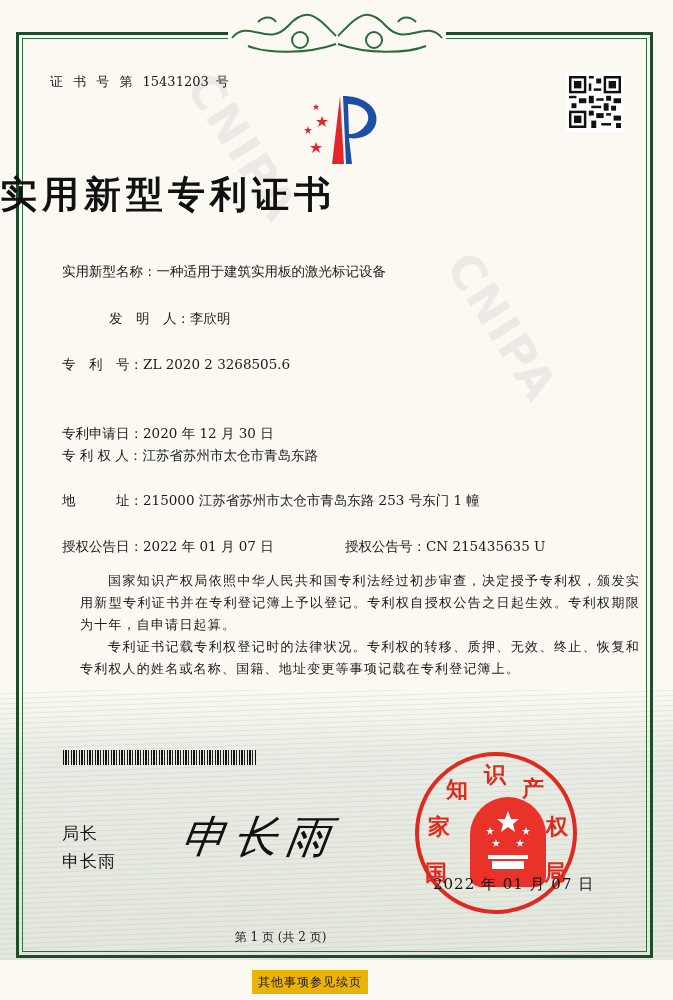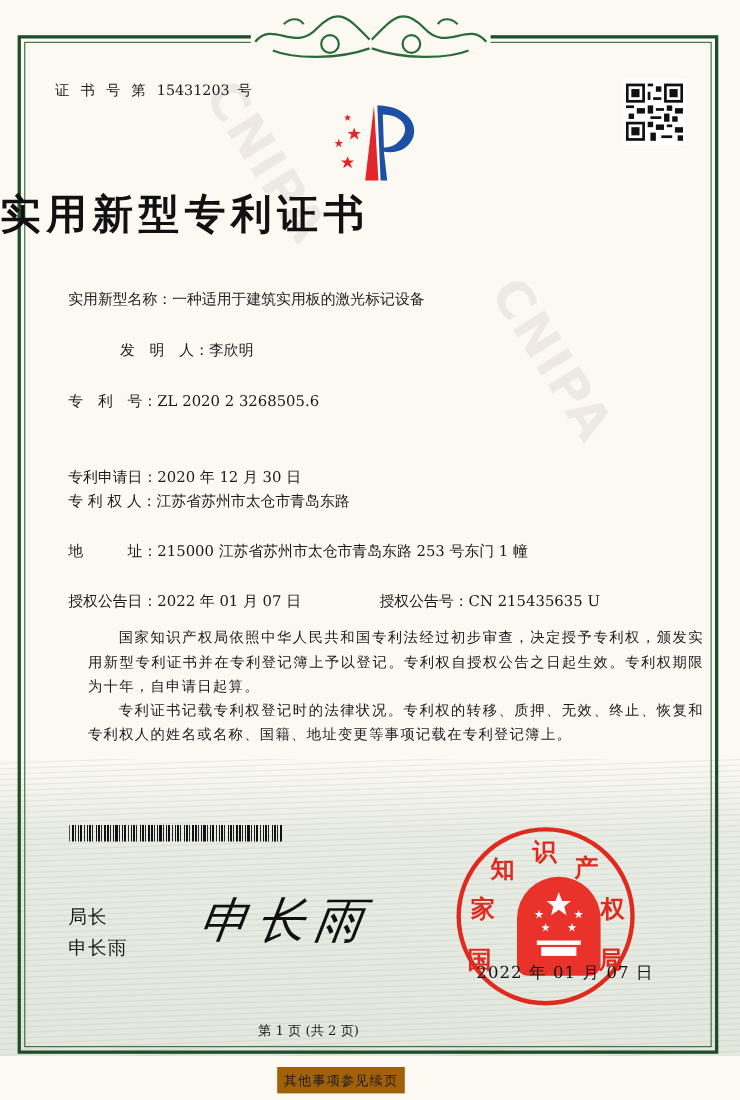--- a/index.html
+++ b/index.html
@@ -66,21 +66,21 @@
     border:4px solid #e02a1f; border-radius:50%; box-sizing:border-box;
   }
   .seal-char { position:absolute; color:#e02a1f; font-size:22px; font-weight:bold; font-family:"DejaVu Sans", sans-serif; }
   .emblem {
     position:absolute; left:470px; top:797px; width:76px; height:90px;
     background:#e8322a; border-radius:38px 38px 10px 10px;
   }
   .seal-date { position:absolute; left:433px; top:875px; font-size:15px; color:#111; letter-spacing:1px; }
   .page-no { position:absolute; left:0; width:533px; top:929px; text-align:center; font-size:12px;margin-left:14px; }
   .continued {
-    position:absolute; left:252px; top:970px; width:116px; height:24px; background:#a16207;
+    position:absolute; left:252px; top:970px; width:116px; height:24px; background:#eab308;
     font-size:12px; text-align:center; line-height:24px; letter-spacing:1px;
   }
 </style>
 </head>
 <body>
 
 <div class="page-bg-bottom"></div>
 <div class="border-outer"></div>
 <div class="border-inner"></div>
 

